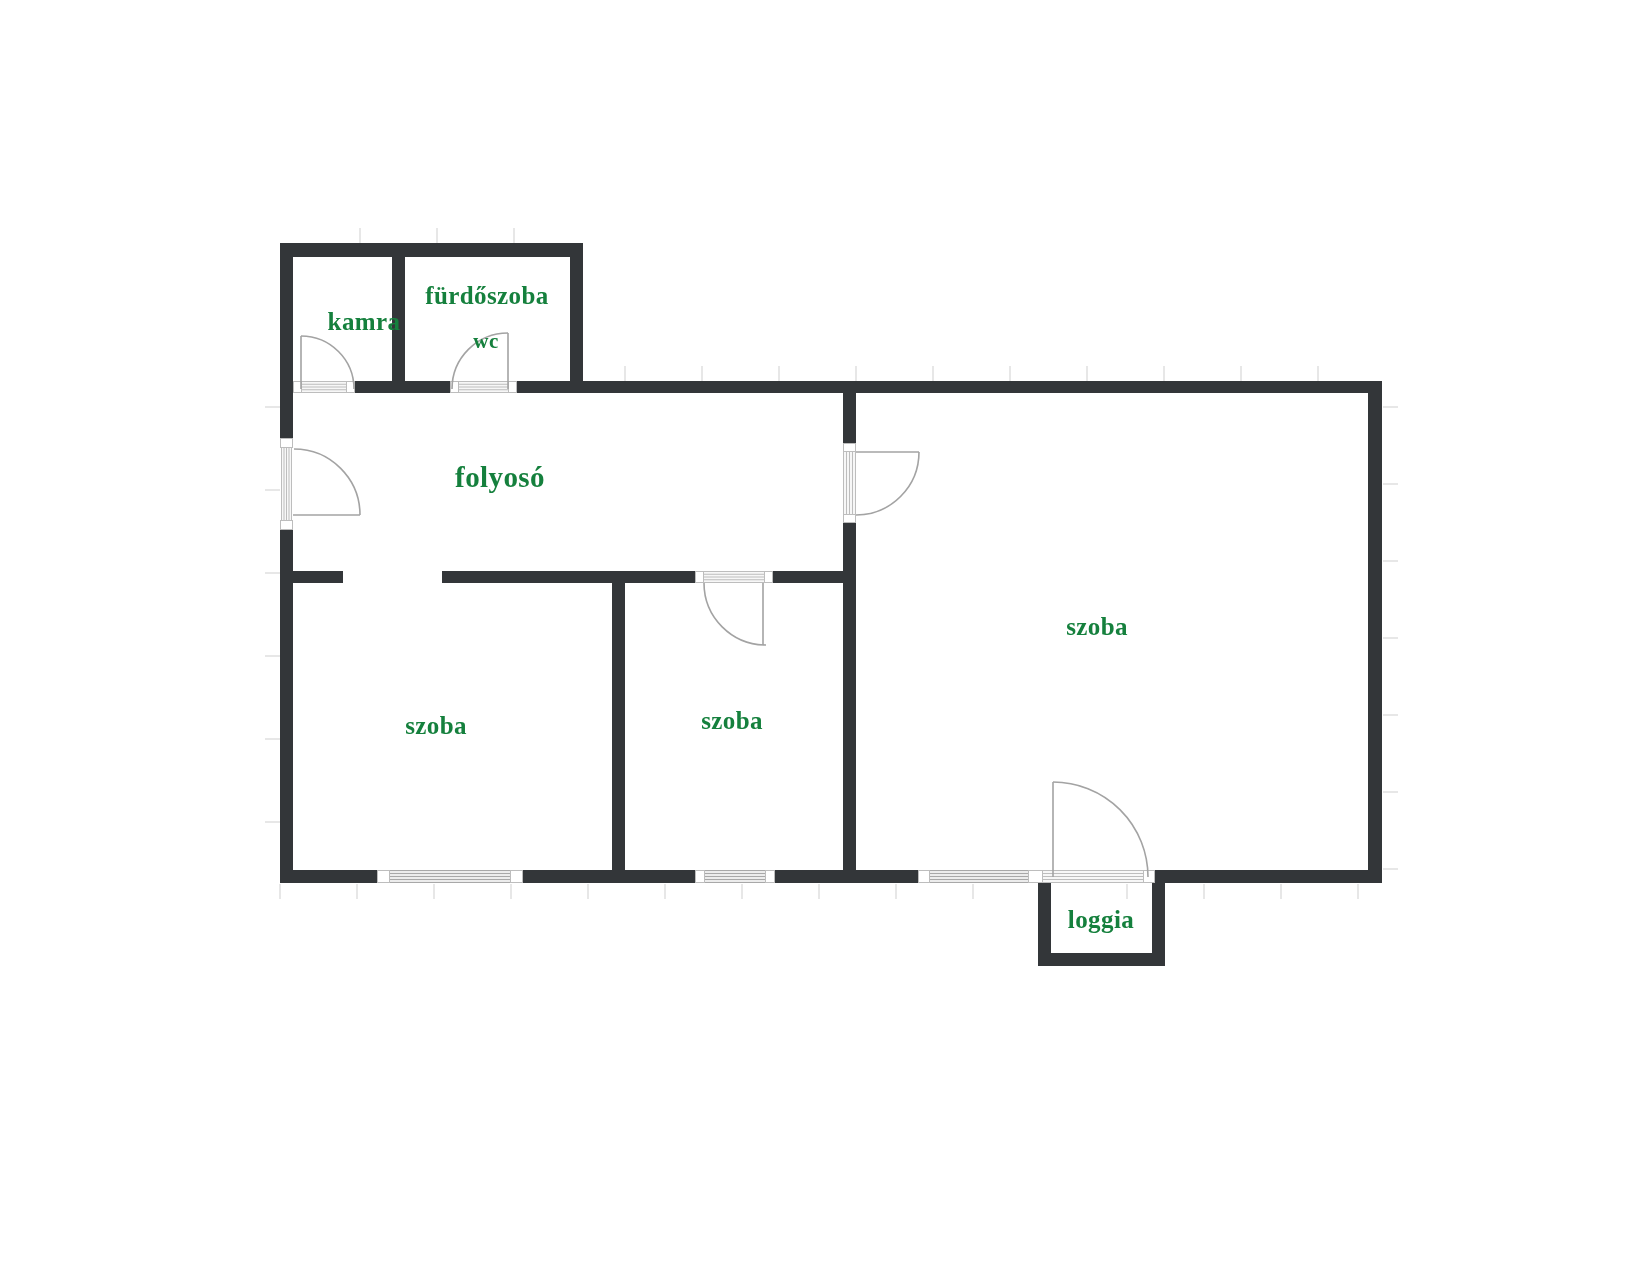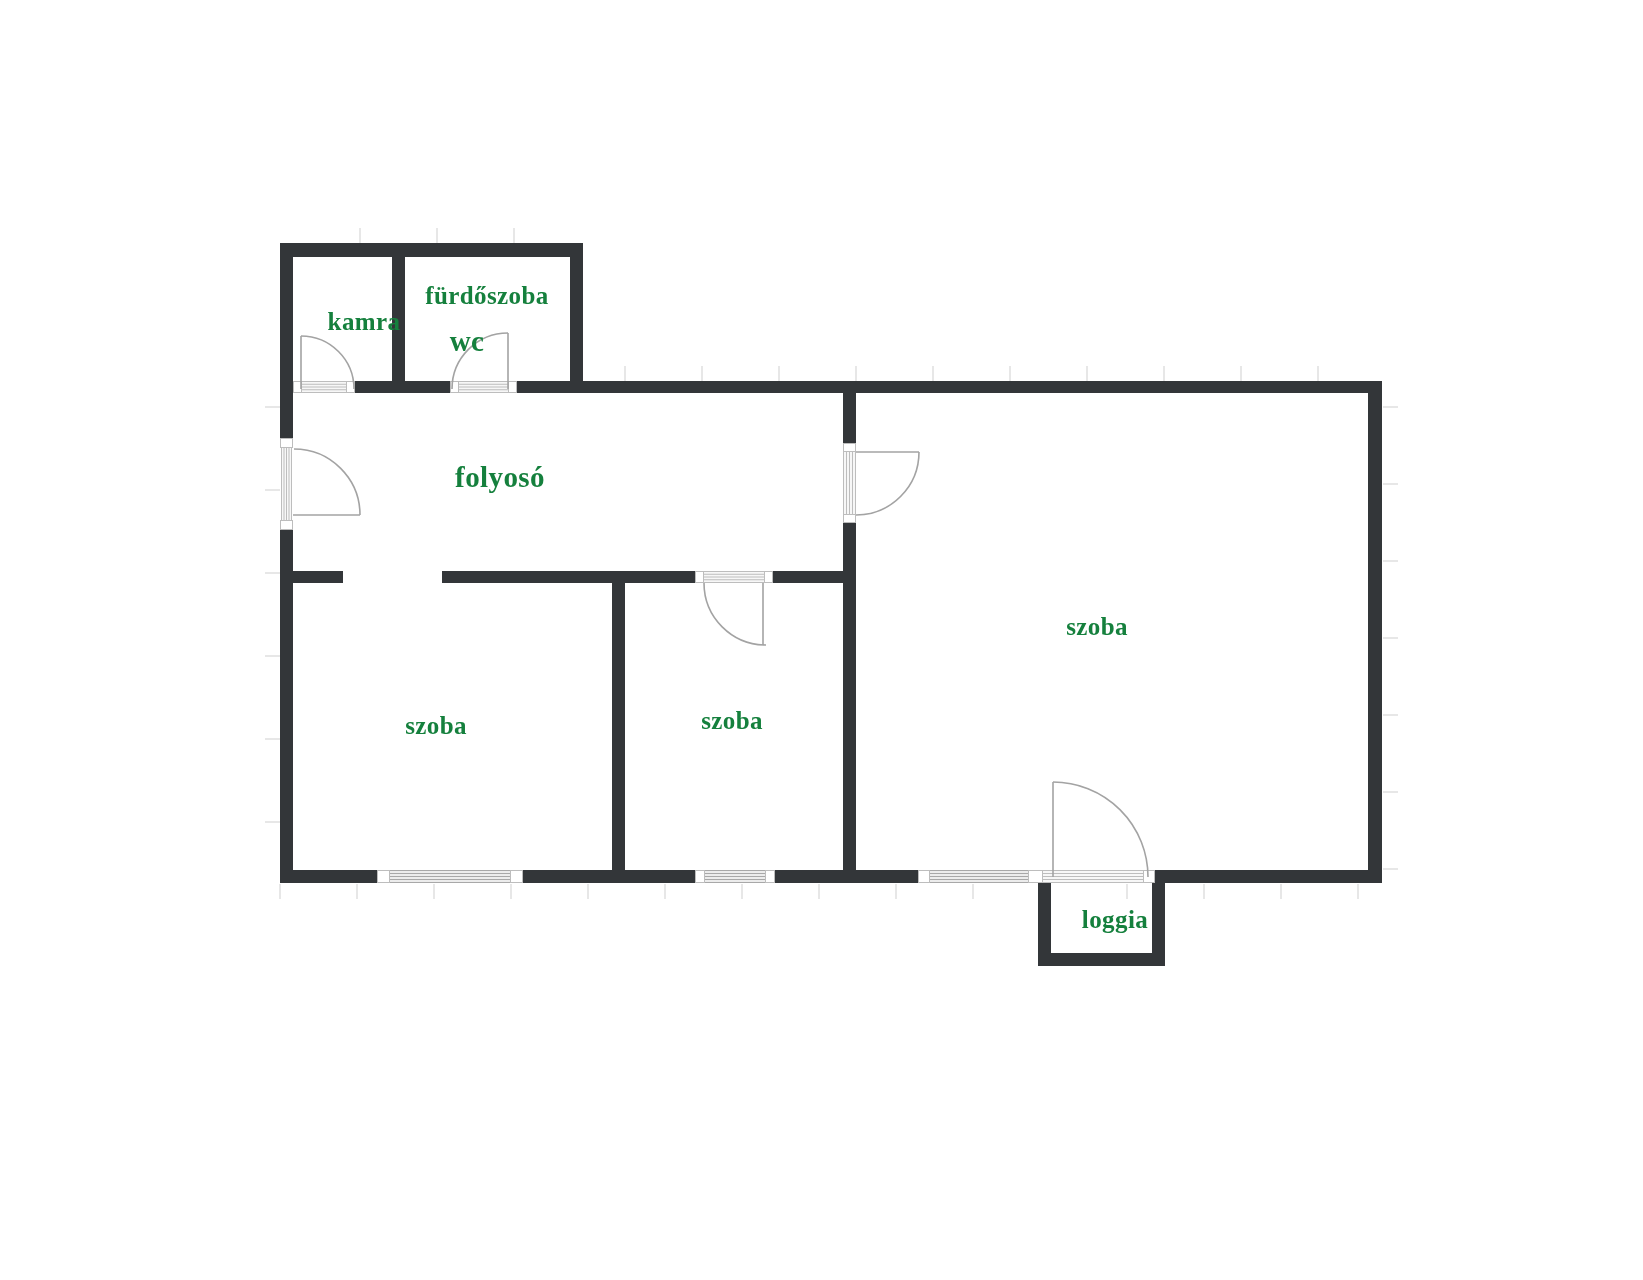--- a/index.html
+++ b/index.html
@@ -195,19 +195,19 @@
           <line x1="1043" y1="882.5" x2="1143" y2="882.5" stroke="#bdbdbd" stroke-width="1"></line>
           <rect x="1143.5" y="870.5" width="11" height="12" fill="#ffffff" stroke="#bdbdbd" stroke-width="1"></rect>
           <line x1="1053" y1="877" x2="1053" y2="782" stroke="#a3a3a3" stroke-width="1.6"></line>
           <path d="M 1053 782 A 95 95 0 0 1 1148 877" fill="none" stroke="#a3a3a3" stroke-width="1.6"></path>
         </g>
       </g>
     </svg>
 
   <div class="room-label" style="left: 344px; top: 321px; font-size: 25px; margin-left: 20px;">kamra</div>
   <div class="room-label" style="left: 487px; top: 295px; font-size: 25px;">fürdőszoba</div>
-  <div class="room-label" style="left: 467px; top: 341px; font-size: 29px;">wc</div>
+  <div class="room-label" style="left: 486px; top: 341px; font-size: 21px;">wc</div>
   <div class="room-label" style="left: 500px; top: 477px; font-size: 29px;">folyosó</div>
   <div class="room-label" style="left: 436px; top: 725px; font-size: 25px;">szoba</div>
   <div class="room-label" style="left: 732px; top: 720px; font-size: 25px;">szoba</div>
   <div class="room-label" style="left: 1097px; top: 626px; font-size: 25px;">szoba</div>
-  <div class="room-label" style="left: 1101px; top: 919px; font-size: 25px; margin-left: 14px;">loggia</div>
+  <div class="room-label" style="left: 1101px; top: 919px; font-size: 25px;">loggia</div>
 </div>
 
 </body></html>

